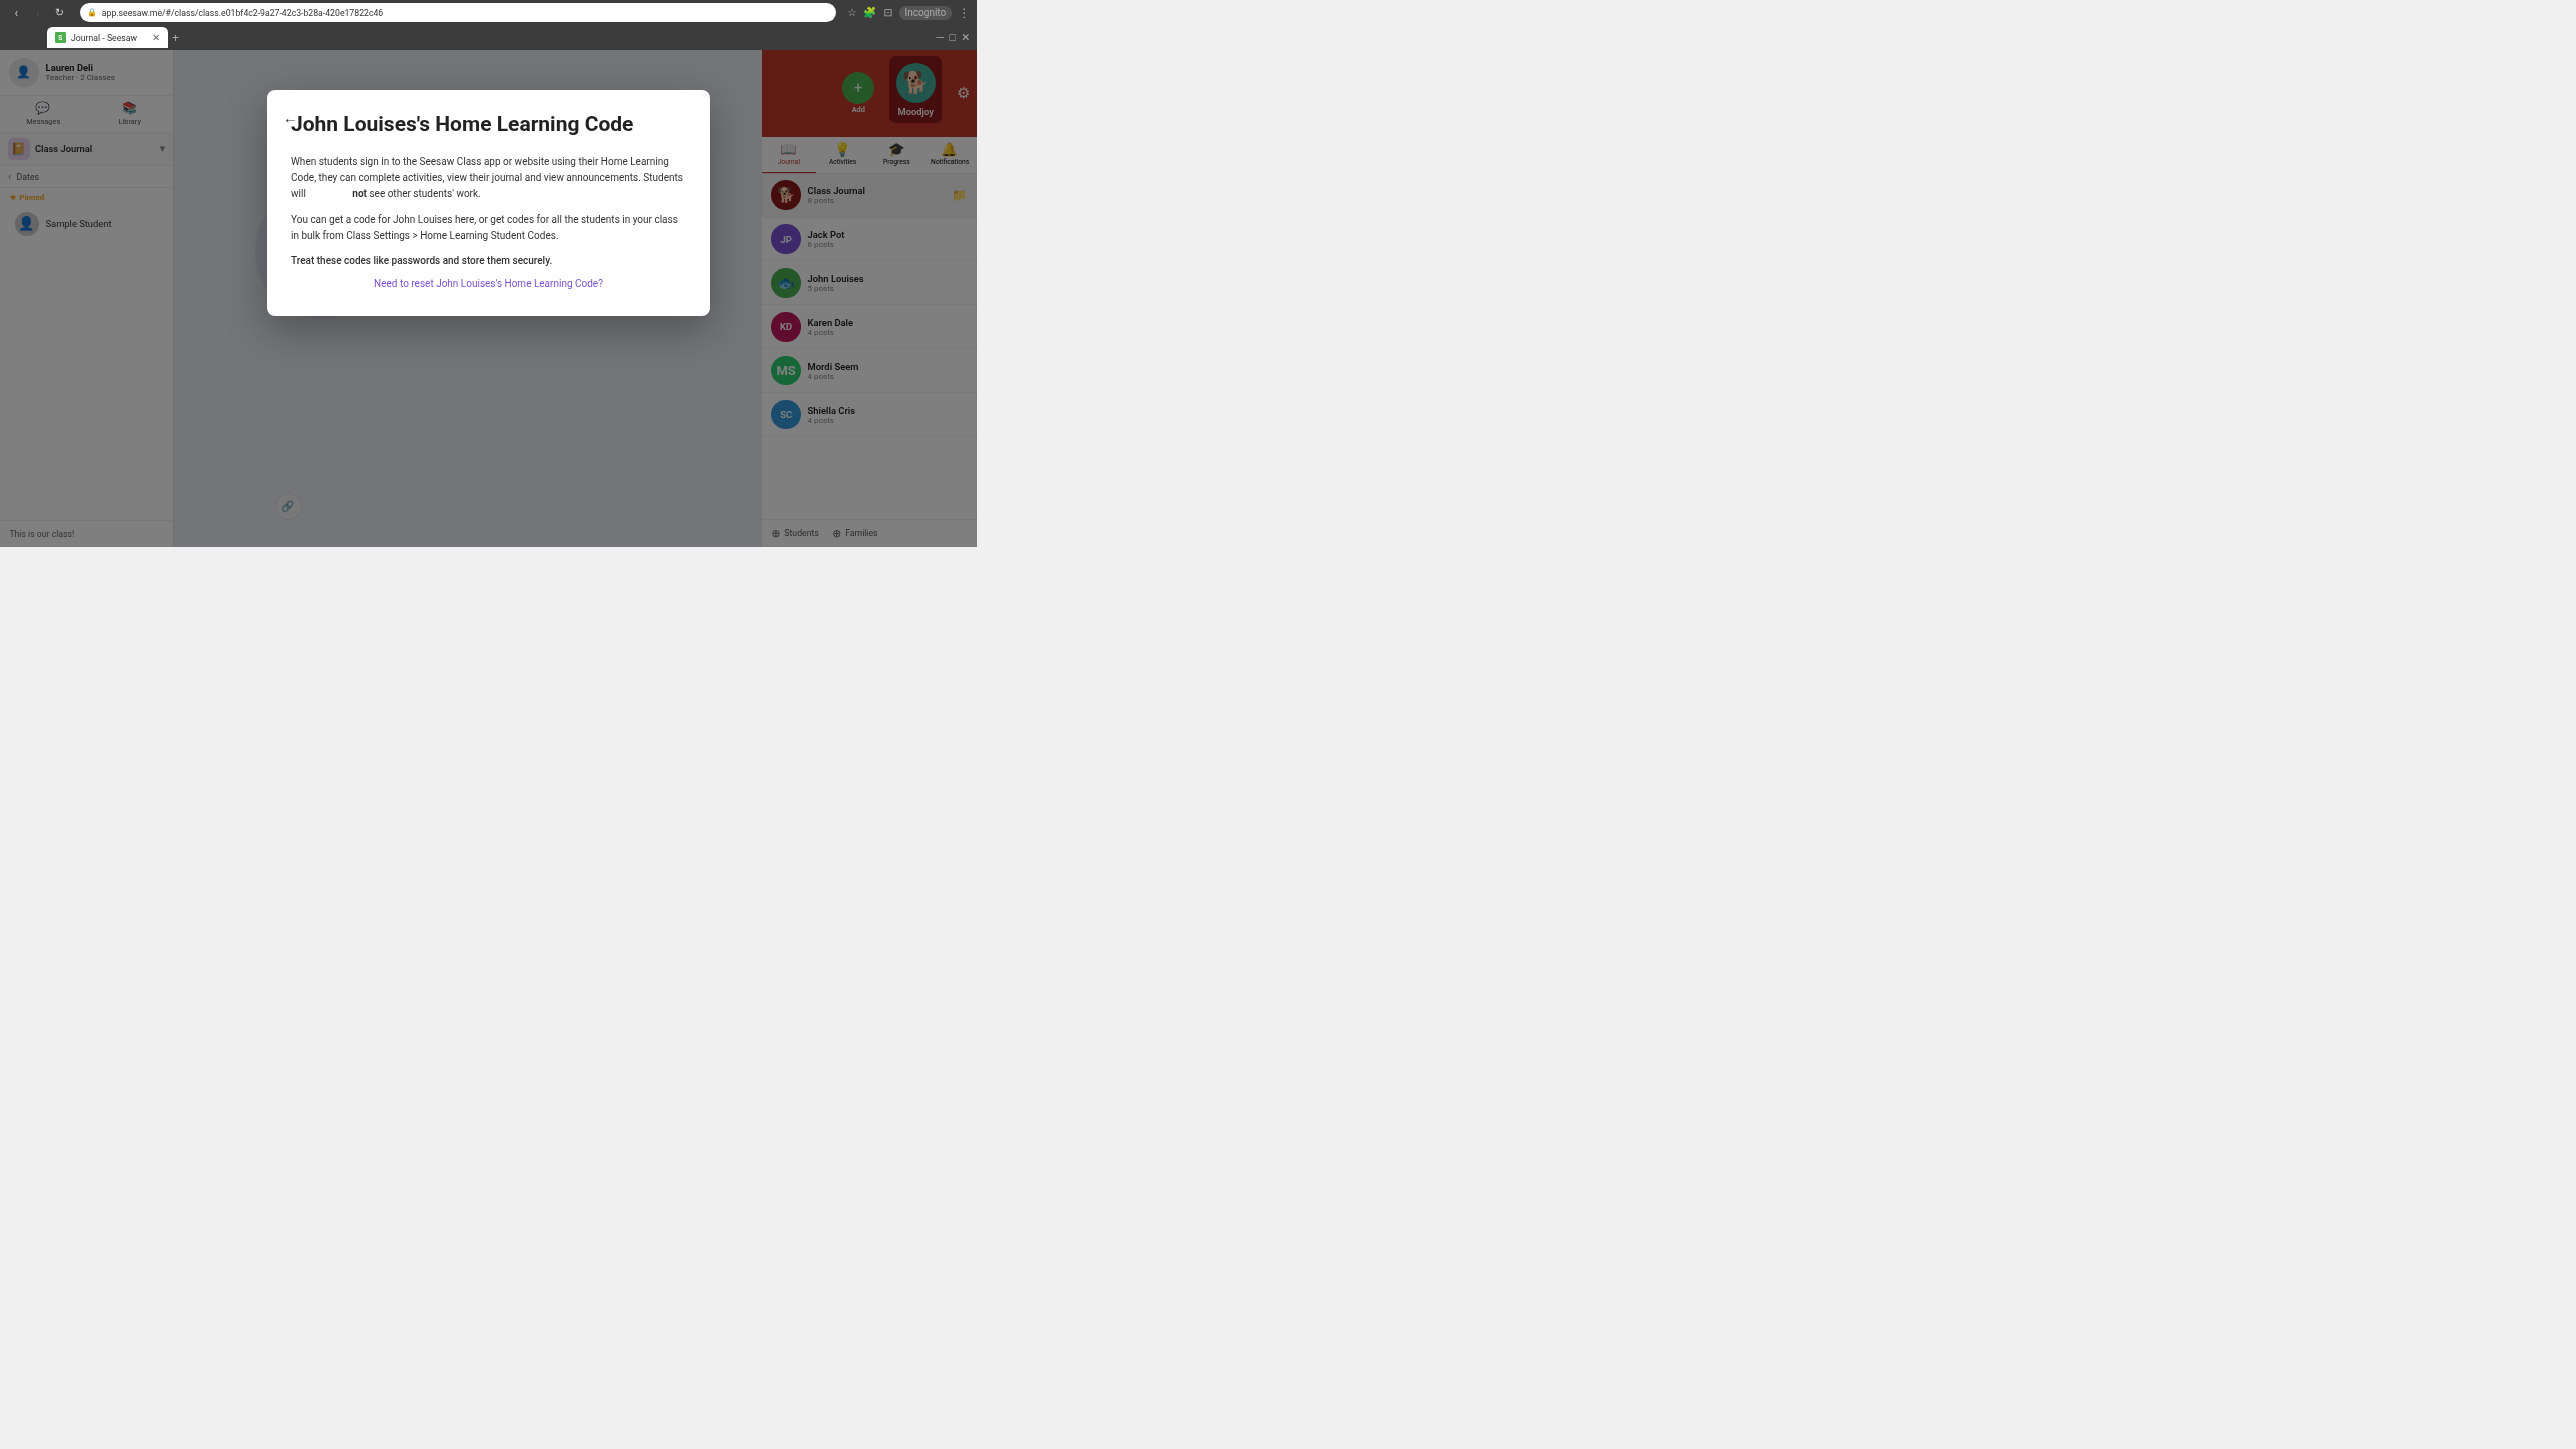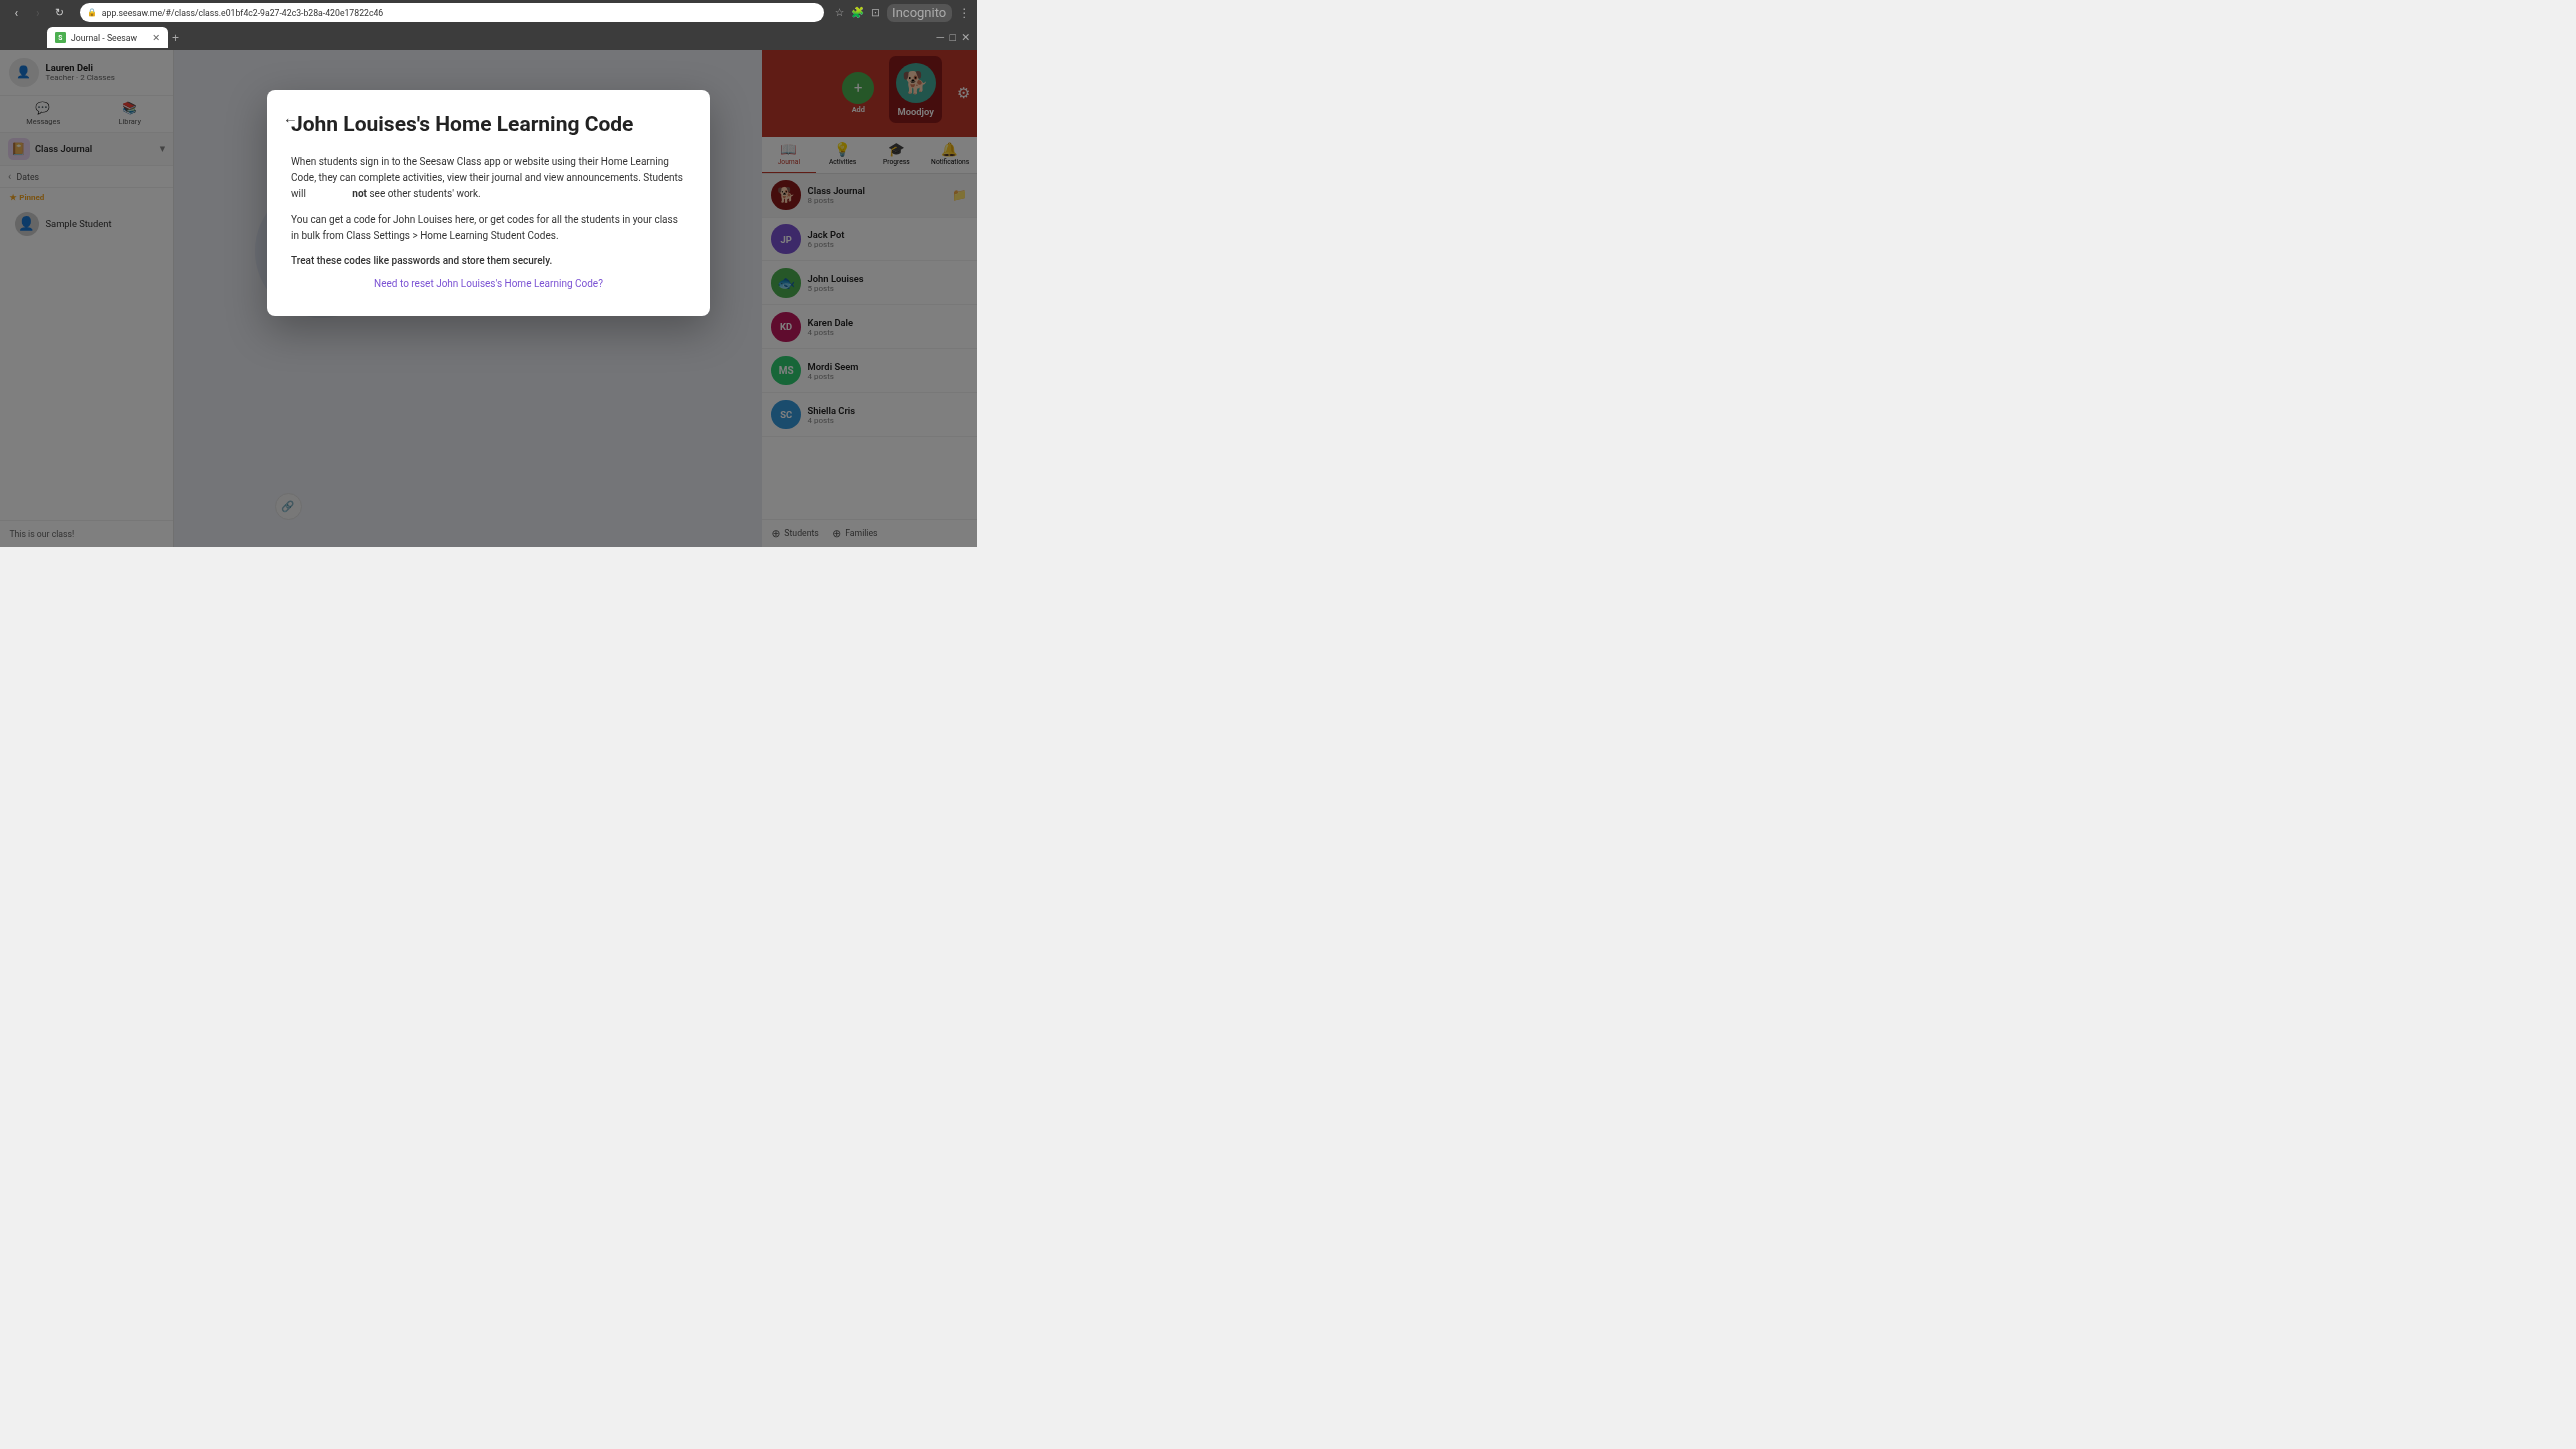--- a/index.html
+++ b/index.html
@@ -96,21 +96,21 @@
     <div class="nav-btn" style="color:#ccc;font-size:10.7px;">↻</div>
   </div>
   <div class="address-bar">
     <span class="lock-icon">🔒</span>
     <span>app.seesaw.me/#/class/class.e01bf4c2-9a27-42c3-b28a-420e17822c46</span>
   </div>
   <div class="browser-actions" style="display:flex;gap:6.7px;align-items:center;margin-left:5.4px;">
     <span style="color:#aaa;font-size:10.7px;">☆</span>
     <span style="color:#aaa;font-size:10.7px;">🧩</span>
     <span style="color:#aaa;font-size:10.7px;">⊡</span>
-    <span style="color:#aaa;font-size:13px;background:#555;padding:1.3px 5.4px;border-radius:6.7px;">Incognito</span>
+    <span style="color:#aaa;font-size:10px;background:#555;padding:1.3px 5.4px;border-radius:6.7px;">Incognito</span>
     <span style="color:#aaa;font-size:12px;">⋮</span>
   </div>
 </div>
 
 <div class="tab-row">
   <div class="browser-tab">
     <div class="favicon">S</div>
     <span style="font-size:8.7px;color:#333;flex:1;white-space:nowrap;overflow:hidden;text-overflow:ellipsis;max-width:94px;">Journal - Seesaw</span>
     <span class="tab-close">✕</span>
   </div>
@@ -245,21 +245,21 @@
           <span style="font-size:9.4px;">KD</span>
         </div>
         <div class="ji-info">
           <div class="ji-name">Karen Dale</div>
           <div class="ji-posts">4 posts</div>
         </div>
       </div>
 
       <div class="journal-item">
         <div class="ji-avatar" style="background:#2ecc71;">
-          <span style="font-size:10px;">MS</span>
+          <span style="font-size:13px;">MS</span>
         </div>
         <div class="ji-info">
           <div class="ji-name">Mordi Seem</div>
           <div class="ji-posts">4 posts</div>
         </div>
       </div>
 
       <div class="journal-item">
         <div class="ji-avatar" style="background:#3498db;">
           <span style="font-size:9.4px;">SC</span>

